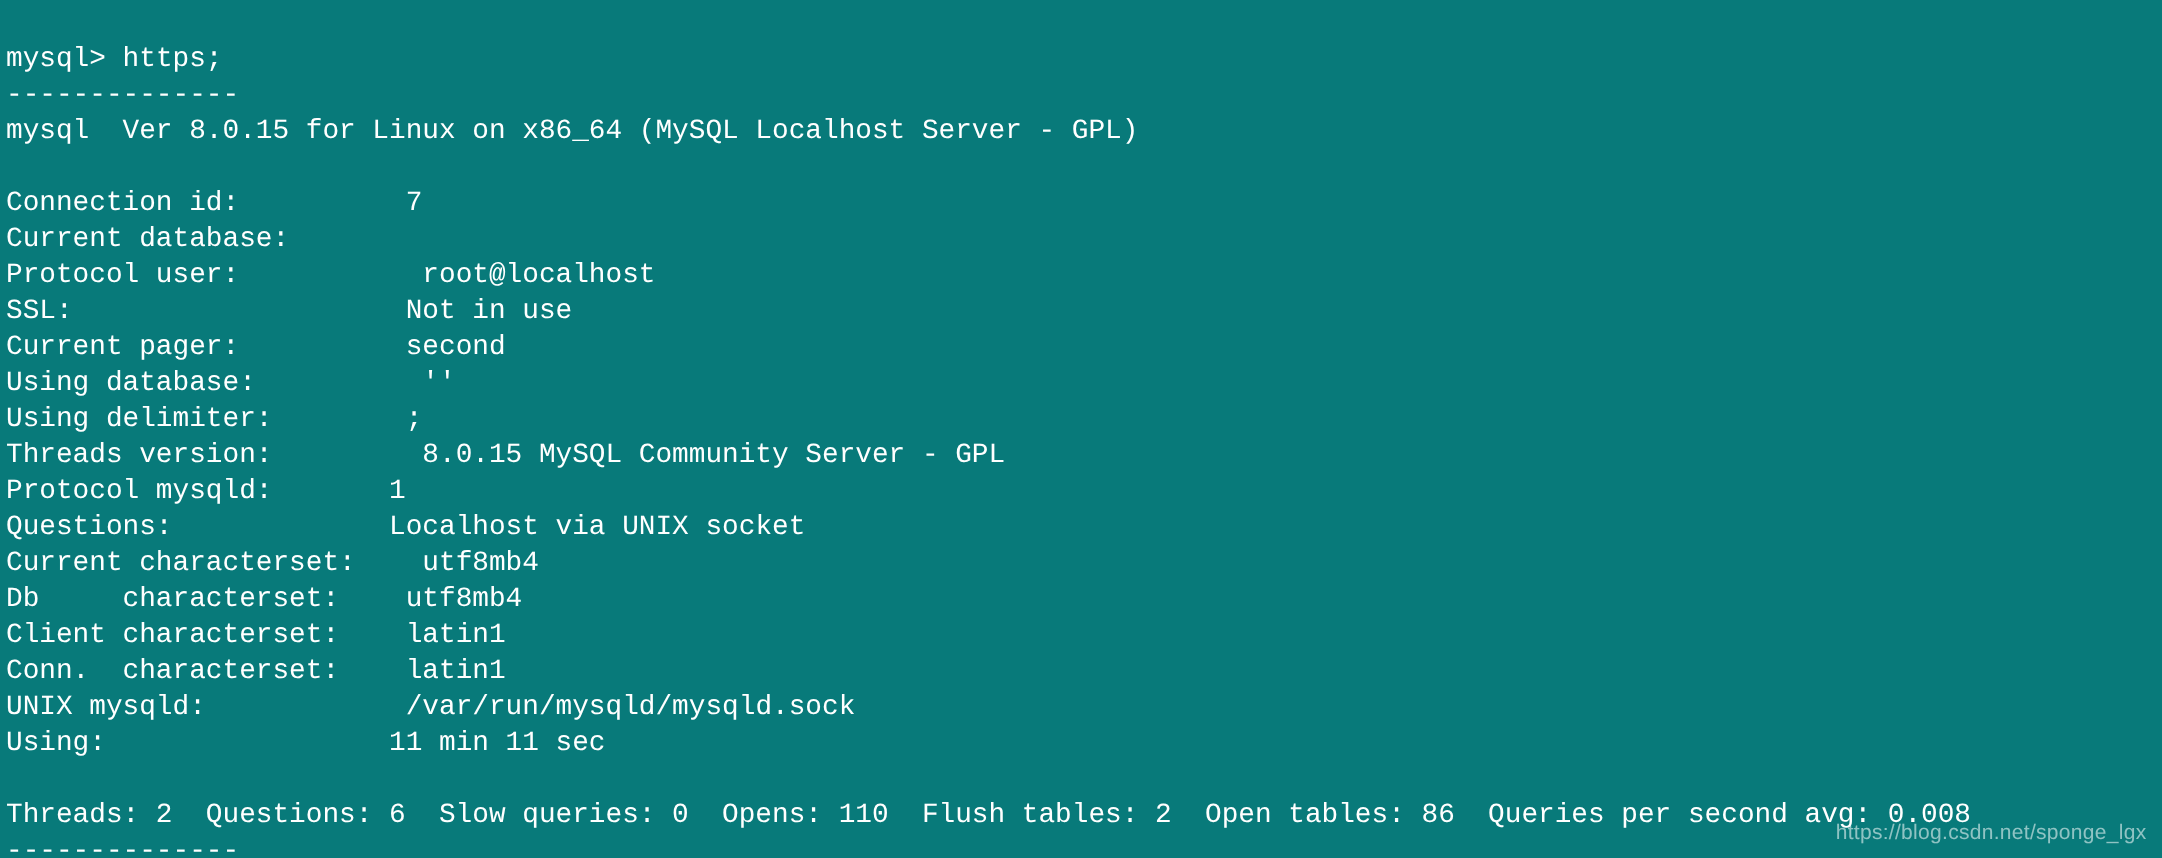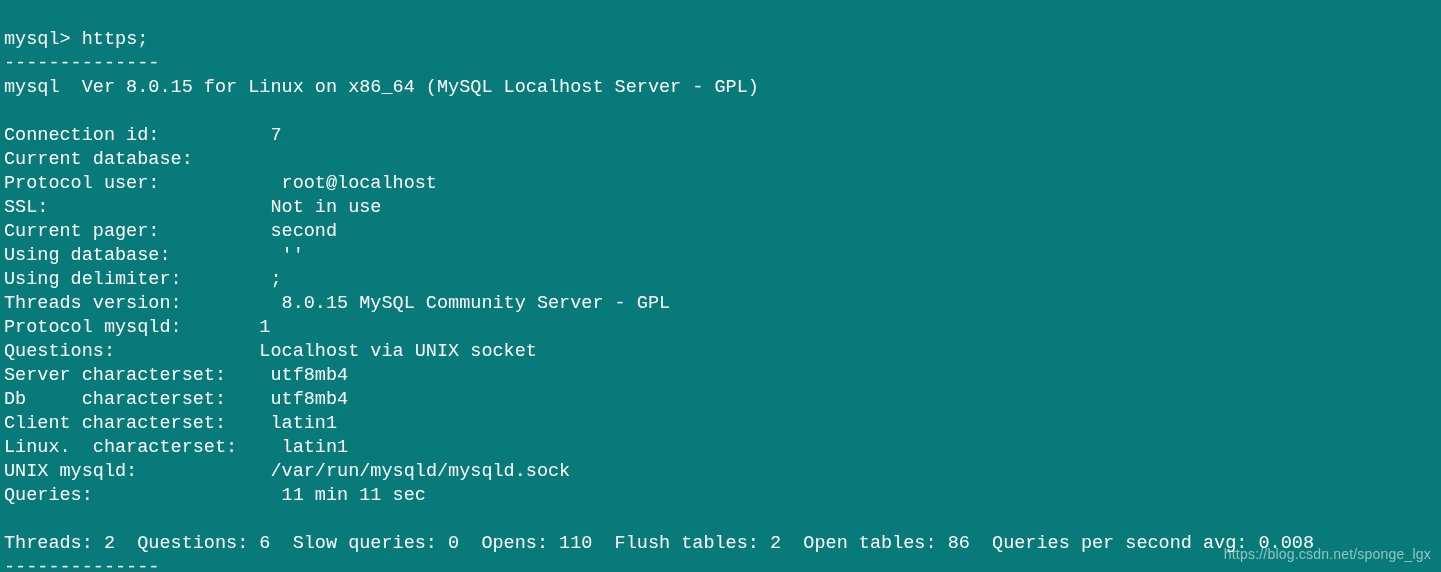--- a/index.html
+++ b/index.html
@@ -39,24 +39,24 @@
 <span><span>Connection id:          </span><span>7</span></span>
 <span><span>Current database:       </span><span></span></span>
 <span><span>Protocol user:           </span><span>root@localhost</span></span>
 <span><span>SSL:                    </span><span>Not in use</span></span>
 <span><span>Current pager:          </span><span>second</span></span>
 <span><span>Using database:          </span><span>''</span></span>
 <span><span>Using delimiter:        </span><span>;</span></span>
 <span><span>Threads version:         </span><span>8.0.15 MySQL Community Server - GPL</span></span>
 <span><span>Protocol mysqld:       </span><span>1</span></span>
 <span><span>Questions:             </span><span>Localhost via UNIX socket</span></span>
-<span><span>Server characterset:    </span><span>utf8mb4</span></span>
+<span><span>Current characterset:    </span><span>utf8mb4</span></span>
 <span><span>Db     characterset:    </span><span>utf8mb4</span></span>
 <span><span>Client characterset:    </span><span>latin1</span></span>
-<span><span>Linux.  characterset:    </span><span>latin1</span></span>
+<span><span>Conn.  characterset:    </span><span>latin1</span></span>
 <span><span>UNIX mysqld:            </span><span>/var/run/mysqld/mysqld.sock</span></span>
-<span><span>Queries:                 </span><span>11 min 11 sec</span></span>
+<span><span>Using:                 </span><span>11 min 11 sec</span></span>
 <span></span>
 <span>Threads: 2  Questions: 6  Slow queries: 0  Opens: 110  Flush tables: 2  Open tables: 86  Queries per second avg: 0.008</span>
 <span>--------------</span>
 </div>
 
 <div class="watermark">https://blog.csdn.net/sponge_lgx</div>
 
 </body></html>

